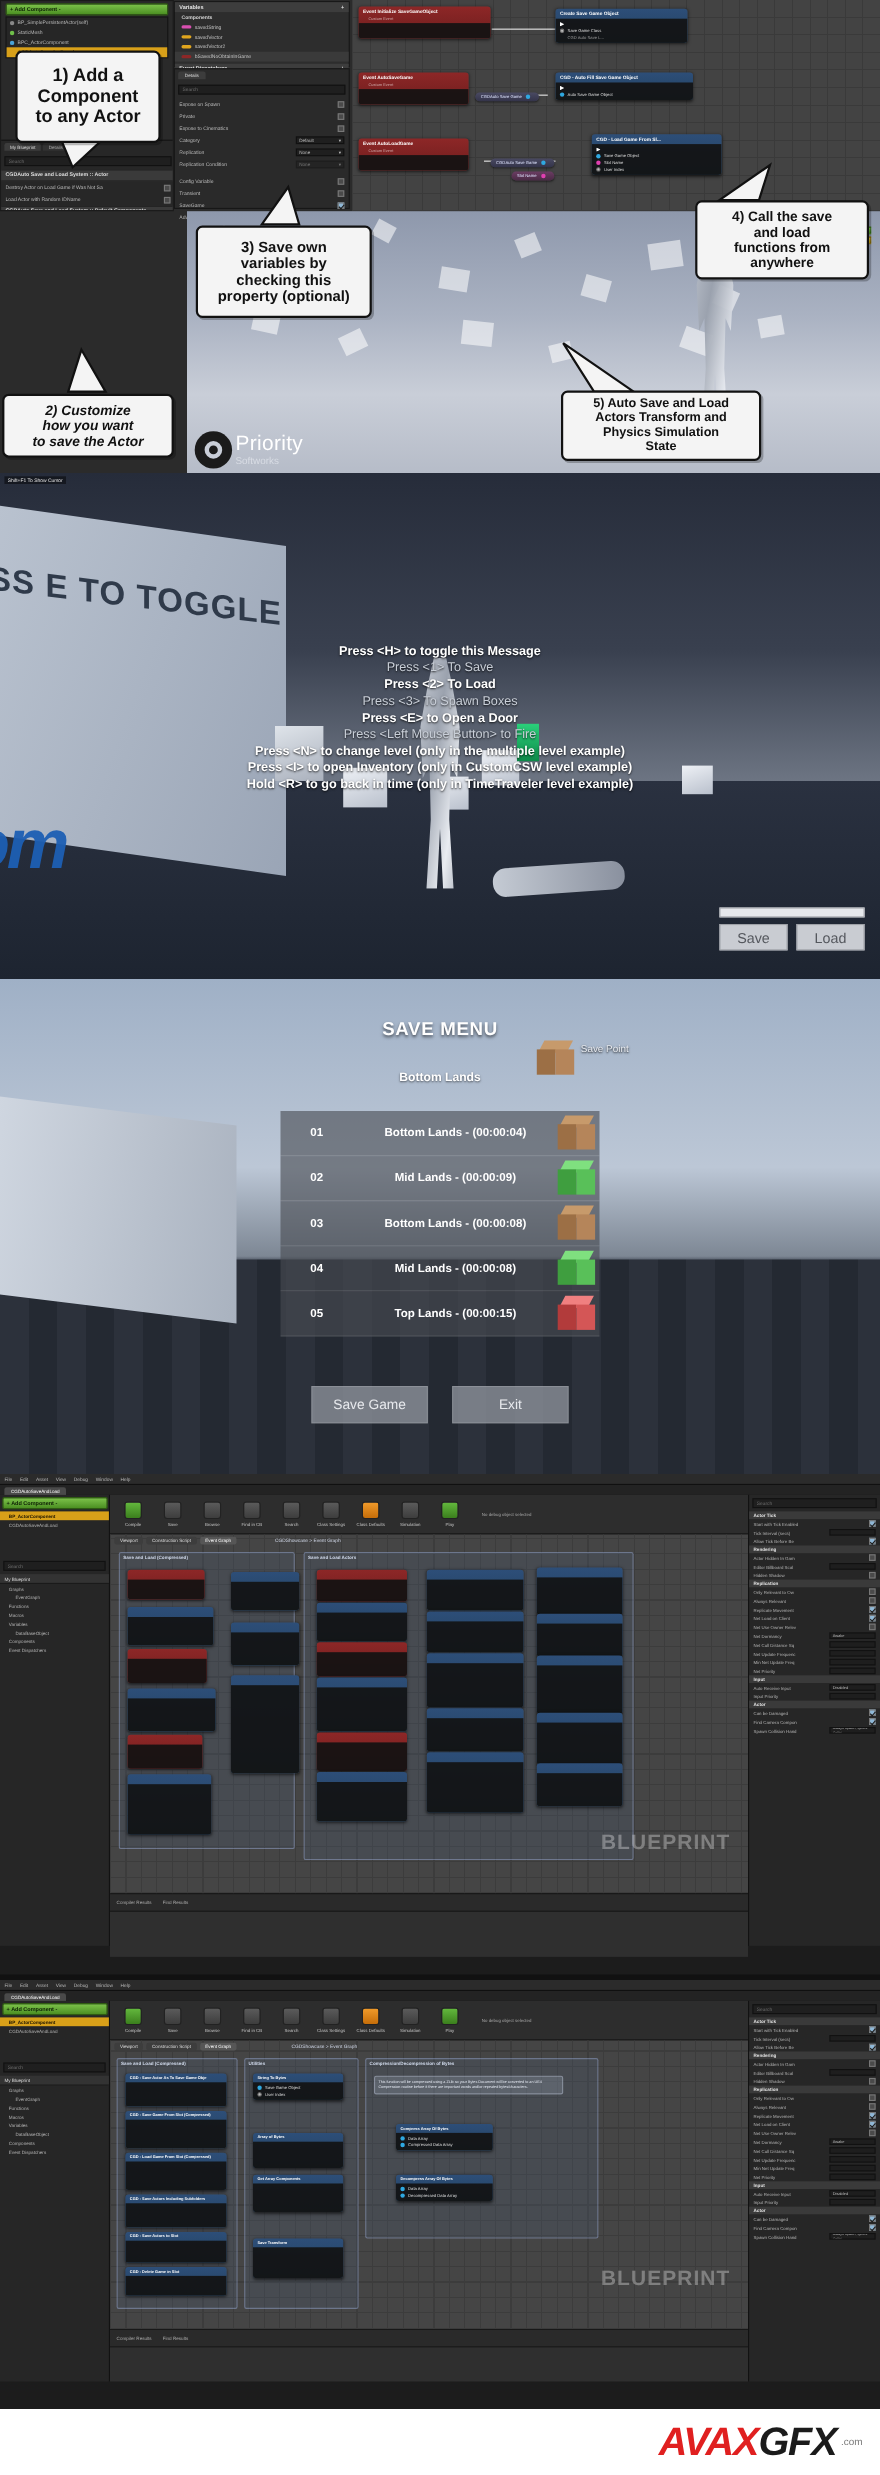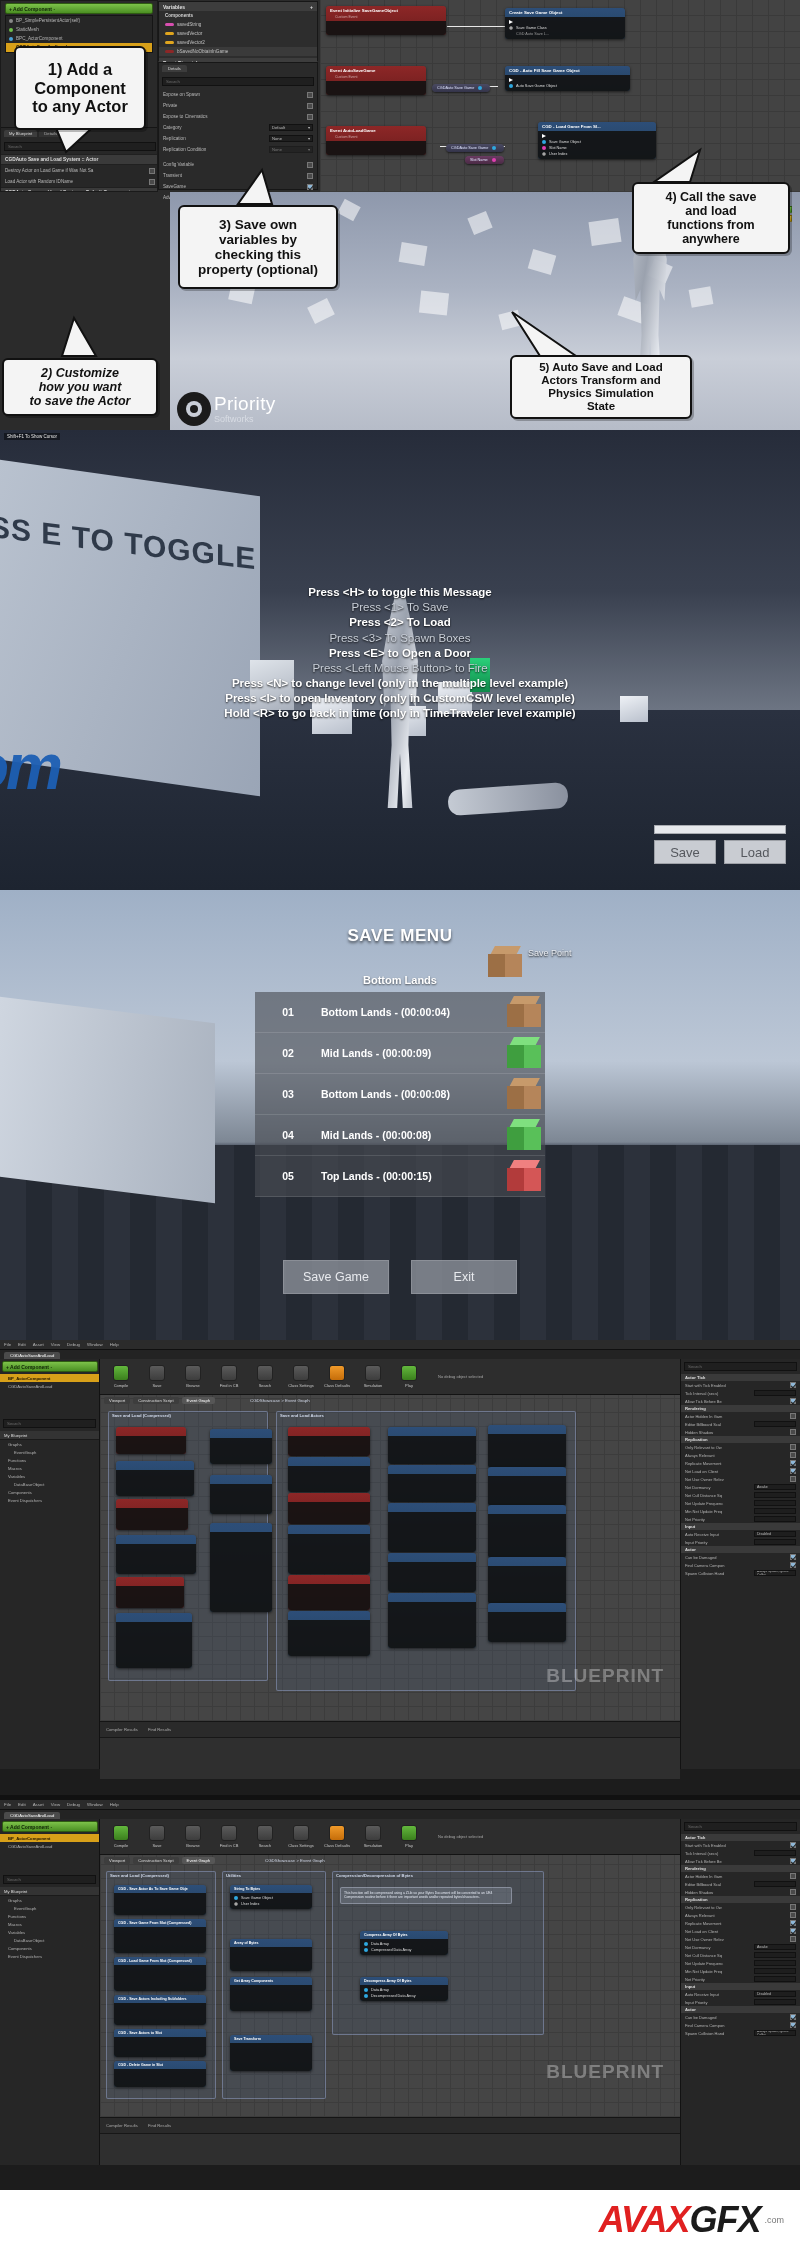--- a/index.html
+++ b/index.html
@@ -99,24 +99,24 @@
   .p2topbar { position:absolute; left:4px; top:3px; font-size:4.5px; color:#e6e6e6; background:rgba(0,0,0,.45); padding:1px 3px; }
 
   
   .panel3 { position:absolute; left:0; top:890px; width:800px; height:450px; overflow:hidden;
      background:linear-gradient(180deg,#9fb0c6 0%,#bcc7d6 38%,#7d8794 56%,#4a5260 57%,#1f242d 100%); }
   .p3floor { position:absolute; left:0; bottom:0; width:100%; height:195px;
      background:repeating-linear-gradient(90deg,#2c313b 0 26px,#242932 26px 52px); }
   .p3wall  { position:absolute; left:0; top:120px; width:215px; height:180px; background:linear-gradient(100deg,#cfd6e0,#a9b2bf); transform:skewY(7deg);}
   .p3title { position:absolute; left:0; right:0; top:36px; text-align:center; color:#fff; font-size:17px; font-weight:bold; letter-spacing:.6px; text-shadow:0 2px 3px rgba(0,0,0,.6); }
   .p3sub   { position:absolute; left:0; right:0; top:84px; text-align:center; color:#fff; font-size:11px; font-weight:bold; text-shadow:0 1px 2px rgba(0,0,0,.6); }
-  .slots   { position:absolute; left:255px; top:102px; width:290px; }
+  .slots   { position:absolute; left:255px; top:120px; width:290px; }
   .slotrow { height:41px; display:flex; align-items:center; background:rgba(72,76,82,.62); border-bottom:1px solid rgba(255,255,255,.12); color:#fff; font-size:10.5px; font-weight:bold; }
   .slotrow .n { width:66px; text-align:center; font-weight:bold; }
-  .slotrow .nm{ flex:1; text-align:left; }
+  .slotrow .nm{ flex:1; text-align:center; }
   .crate { position:absolute; width:34px; height:32px; }
   .crate .top { position:absolute; left:4px; top:0; width:26px; height:11px; background:#c79a6b; transform:skew(-28deg); }
   .crate .fl  { position:absolute; left:0; top:8px; width:17px; height:23px; background:#9c6f45; }
   .crate .fr  { position:absolute; left:17px; top:8px; width:17px; height:23px; background:#b5855a; }
   .savepoint { position:absolute; left:528px; top:58px; color:#e9ecf1; font-size:9px; text-shadow:0 1px 2px #000; }
   .p3btns { position:absolute; left:0; right:0; bottom:46px; display:flex; justify-content:center; gap:22px; }
   .p3btn { width:106px; height:34px; background:rgba(150,155,163,.72); color:#e8eaee; font-size:12.5px; display:flex; align-items:center; justify-content:center; border:1px solid rgba(255,255,255,.15);}
 
   
   .editor { position:absolute; left:0; width:800px; background:#1c1c1c; overflow:hidden; }

